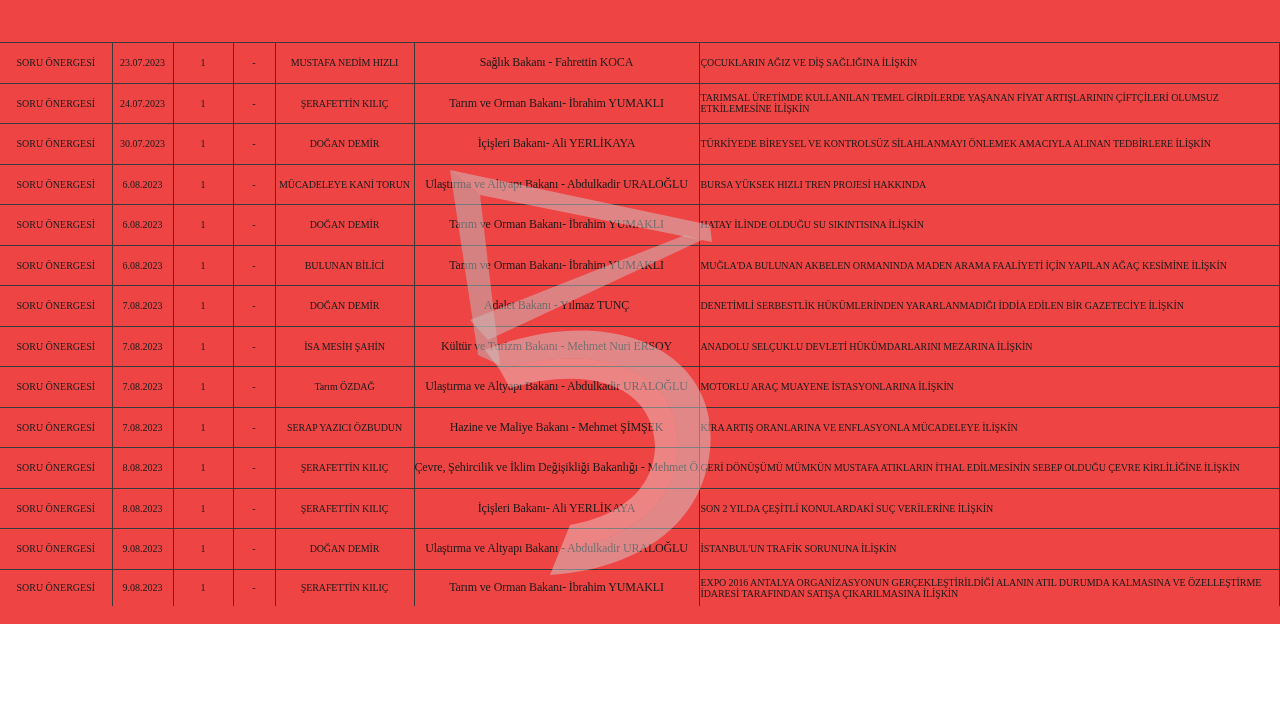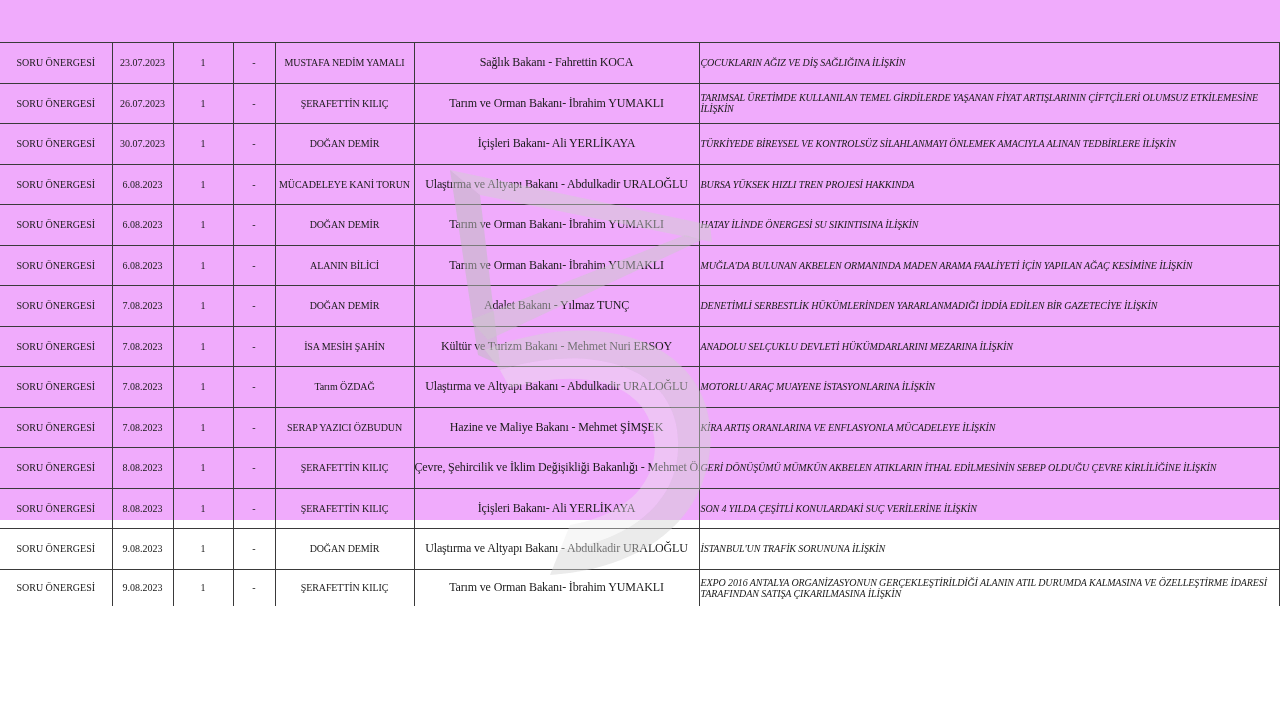--- a/index.html
+++ b/index.html
@@ -8,22 +8,22 @@
       background: #ffffff;
       width: 1280px;
       height: 720px;
       overflow: hidden;
       font-family: "Liberation Serif", "DejaVu Serif", serif;
       color: #1a1a1a;
     }
     .page {
       position: relative;
       width: 1280px;
-      height: 520px;
-      background: #f0abfc;
+      height: 624px;
+      background: #ef4444;
     }
     table.grid {
       position: absolute;
       top: 42px;
       left: 0;
       border-collapse: collapse;
       table-layout: fixed;
       width: 1279px;
     }
     table.grid td {
@@ -38,21 +38,20 @@
       white-space: nowrap;
       overflow: hidden;
     }
     table.grid td:first-child { border-left: none; }
     table.grid td.subject {
       text-align: left;
       white-space: normal;
       padding-left: 1px;
       border-right: 1px solid #3a3a3a;
       letter-spacing: -0.1px;
-      font-style: italic;
     }
     table.grid td.minister { letter-spacing: -0.15px; font-size: 12px; margin-left: 48px; }
     table.grid td.name { letter-spacing: -0.1px; }
     table.grid tr.last td { height: 36px; }
     col.c-type { width: 112px; }
     col.c-date { width: 61px; }
     col.c-count { width: 60px; }
     col.c-dash { width: 42px; }
     col.c-name { width: 139px; }
     col.c-min { width: 285px; }
@@ -81,27 +80,27 @@
         <col class="c-name">
         <col class="c-min">
         <col class="c-subj">
     </colgroup>
     <tbody id="rows">
         <tr>
           <td class="type">SORU ÖNERGESİ</td>
           <td class="date">23.07.2023</td>
           <td class="count">1</td>
           <td class="answer">-</td>
-          <td class="name">MUSTAFA NEDİM YAMALI</td>
+          <td class="name">MUSTAFA NEDİM HIZLI</td>
           <td class="minister">Sağlık Bakanı - Fahrettin KOCA</td>
           <td class="subject">ÇOCUKLARIN AĞIZ VE DİŞ SAĞLIĞINA İLİŞKİN</td>
         </tr>
         <tr>
           <td class="type">SORU ÖNERGESİ</td>
-          <td class="date">26.07.2023</td>
+          <td class="date">24.07.2023</td>
           <td class="count">1</td>
           <td class="answer">-</td>
           <td class="name">ŞERAFETTİN KILIÇ</td>
           <td class="minister">Tarım ve Orman Bakanı- İbrahim YUMAKLI</td>
           <td class="subject">TARIMSAL ÜRETİMDE KULLANILAN TEMEL GİRDİLERDE YAŞANAN FİYAT ARTIŞLARININ ÇİFTÇİLERİ OLUMSUZ ETKİLEMESİNE İLİŞKİN</td>
         </tr>
         <tr>
           <td class="type">SORU ÖNERGESİ</td>
           <td class="date">30.07.2023</td>
           <td class="count">1</td>
@@ -119,28 +118,28 @@
           <td class="minister">Ulaştırma ve Altyapı Bakanı - Abdulkadir URALOĞLU</td>
           <td class="subject">BURSA YÜKSEK HIZLI TREN PROJESİ HAKKINDA</td>
         </tr>
         <tr>
           <td class="type">SORU ÖNERGESİ</td>
           <td class="date">6.08.2023</td>
           <td class="count">1</td>
           <td class="answer">-</td>
           <td class="name">DOĞAN DEMİR</td>
           <td class="minister">Tarım ve Orman Bakanı- İbrahim YUMAKLI</td>
-          <td class="subject">HATAY İLİNDE ÖNERGESİ SU SIKINTISINA İLİŞKİN</td>
+          <td class="subject">HATAY İLİNDE OLDUĞU SU SIKINTISINA İLİŞKİN</td>
         </tr>
         <tr>
           <td class="type">SORU ÖNERGESİ</td>
           <td class="date">6.08.2023</td>
           <td class="count">1</td>
           <td class="answer">-</td>
-          <td class="name">ALANIN BİLİCİ</td>
+          <td class="name">BULUNAN BİLİCİ</td>
           <td class="minister">Tarım ve Orman Bakanı- İbrahim YUMAKLI</td>
           <td class="subject">MUĞLA'DA BULUNAN AKBELEN ORMANINDA MADEN ARAMA FAALİYETİ İÇİN YAPILAN AĞAÇ KESİMİNE İLİŞKİN</td>
         </tr>
         <tr>
           <td class="type">SORU ÖNERGESİ</td>
           <td class="date">7.08.2023</td>
           <td class="count">1</td>
           <td class="answer">-</td>
           <td class="name">DOĞAN DEMİR</td>
           <td class="minister">Adalet Bakanı - Yılmaz TUNÇ</td>
@@ -173,30 +172,30 @@
           <td class="minister">Hazine ve Maliye Bakanı - Mehmet ŞİMŞEK</td>
           <td class="subject">KİRA ARTIŞ ORANLARINA VE ENFLASYONLA MÜCADELEYE İLİŞKİN</td>
         </tr>
         <tr>
           <td class="type">SORU ÖNERGESİ</td>
           <td class="date">8.08.2023</td>
           <td class="count">1</td>
           <td class="answer">-</td>
           <td class="name">ŞERAFETTİN KILIÇ</td>
           <td class="minister">Çevre, Şehircilik ve İklim Değişikliği Bakanlığı - Mehmet ÖZHASEKİ</td>
-          <td class="subject">GERİ DÖNÜŞÜMÜ MÜMKÜN AKBELEN ATIKLARIN İTHAL EDİLMESİNİN SEBEP OLDUĞU ÇEVRE KİRLİLİĞİNE İLİŞKİN</td>
+          <td class="subject">GERİ DÖNÜŞÜMÜ MÜMKÜN MUSTAFA ATIKLARIN İTHAL EDİLMESİNİN SEBEP OLDUĞU ÇEVRE KİRLİLİĞİNE İLİŞKİN</td>
         </tr>
         <tr>
           <td class="type">SORU ÖNERGESİ</td>
           <td class="date">8.08.2023</td>
           <td class="count">1</td>
           <td class="answer">-</td>
           <td class="name">ŞERAFETTİN KILIÇ</td>
           <td class="minister">İçişleri Bakanı- Ali YERLİKAYA</td>
-          <td class="subject">SON 4 YILDA ÇEŞİTLİ KONULARDAKİ SUÇ VERİLERİNE İLİŞKİN</td>
+          <td class="subject">SON 2 YILDA ÇEŞİTLİ KONULARDAKİ SUÇ VERİLERİNE İLİŞKİN</td>
         </tr>
         <tr>
           <td class="type">SORU ÖNERGESİ</td>
           <td class="date">9.08.2023</td>
           <td class="count">1</td>
           <td class="answer">-</td>
           <td class="name">DOĞAN DEMİR</td>
           <td class="minister">Ulaştırma ve Altyapı Bakanı - Abdulkadir URALOĞLU</td>
           <td class="subject">İSTANBUL'UN TRAFİK SORUNUNA İLİŞKİN</td>
         </tr>

